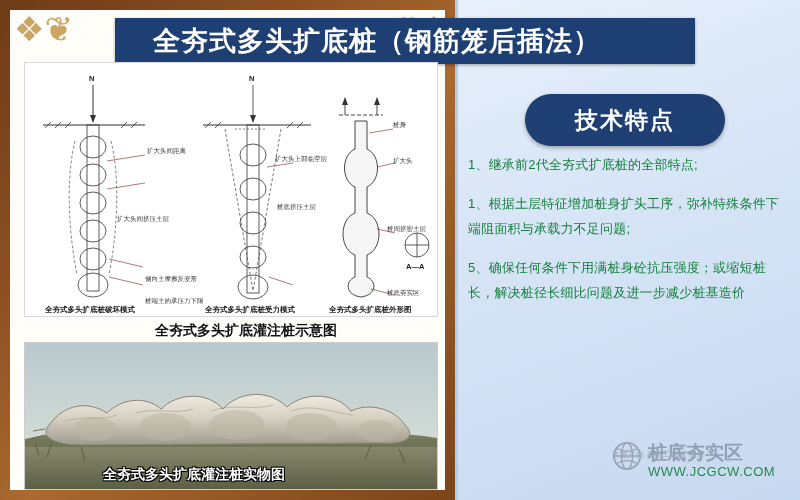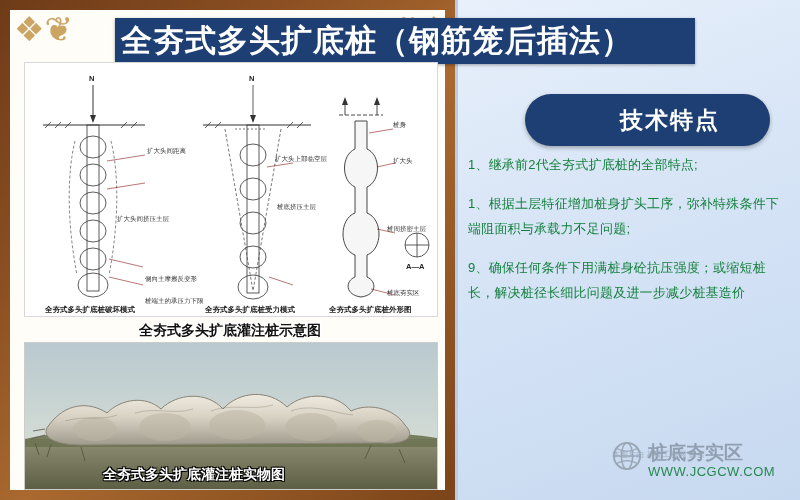--- a/index.html
+++ b/index.html
@@ -62,21 +62,21 @@
     width: 580px; height: 46px;
     background: #1d3f73;
     box-shadow: 0 1px 3px rgba(0,0,0,.35);
   }
   .title-text {
     position: absolute;
     left: 115px; top: 18px;
     width: 524px; height: 46px;
     display: flex; align-items: center; justify-content: center;
     color: #ffffff;
-    font-size: 31px;
+    font-size: 27px;
     font-weight: bold;
     letter-spacing: 1px;
     white-space: nowrap;
   }
 
   
   .diagram-box {
     position: absolute;
     left: 24px; top: 62px;
     width: 412px; height: 253px;
@@ -91,21 +91,21 @@
     text-align: center;
     font-weight: bold;
     color: #ffffff;
     font-size: 14px;
     text-shadow: -1px -1px 0 #000, 1px -1px 0 #000, -1px 1px 0 #000, 1px 1px 0 #000;
   }
   .cap-dark {
     color: #111111;
     text-shadow: -1px -1px 0 #fff, 1px -1px 0 #fff, -1px 1px 0 #fff, 1px 1px 0 #fff;
   }
-  .cap1 { left: 24px; top: 322px; width: 412px; }
+  .cap1 { left: 40px; top: 322px; width: 412px; }
   .cap2 { left: 24px; top: 466px; width: 340px; }
 
   
   .photo {
     position: absolute;
     left: 24px; top: 342px;
     width: 412px; height: 146px;
     overflow: hidden;
     border: 1px solid #cccccc;
   }
@@ -116,21 +116,20 @@
     left: 525px; top: 94px;
     width: 200px; height: 52px;
     background: #1d3f73;
     border-radius: 26px;
     display: flex; align-items: center; justify-content: center;
     color: #ffffff;
     font-size: 23px;
     font-weight: bold;
     letter-spacing: 2px;
     box-shadow: 0 2px 4px rgba(0,0,0,.3);
-    padding-left: 45px;
   }
   .bullets {
     position: absolute;
     left: 468px; top: 152px;
     width: 320px;
   }
   .bullet {
     color: #15803d;
     font-size: 13px;
     font-weight: normal;
@@ -348,21 +347,21 @@
       </g>
     </svg>
   </div>
   <div class="cap cap2">全夯式多头扩底灌注桩实物图</div>
 
   <div class="feature-badge">技术特点</div>
 
   <div class="bullets">
     <div class="bullet">1、继承前2代全夯式扩底桩的全部特点;</div>
     <div class="bullet">1、根据土层特征增加桩身扩头工序，弥补特殊条件下端阻面积与承载力不足问题;</div>
-    <div class="bullet">9、确保任何条件下用满桩身砼抗压强度；或缩短桩长，解决桩径长细比问题及进一步减少桩基造价</div>
+    <div class="bullet">5、确保任何条件下用满桩身砼抗压强度；或缩短桩长，解决桩径长细比问题及进一步减少桩基造价</div>
   </div>
 
   <div class="wm">
     <svg class="wm-logo" viewBox="0 0 32 32" xmlns="http://www.w3.org/2000/svg">
       <circle cx="16" cy="16" r="14" fill="none" stroke="#9aa6b5" stroke-width="2"></circle>
       <ellipse cx="16" cy="16" rx="6" ry="14" fill="none" stroke="#9aa6b5" stroke-width="1.6"></ellipse>
       <line x1="2" y1="16" x2="30" y2="16" stroke="#9aa6b5" stroke-width="1.6"></line>
       <path d="M5 8 Q16 14 27 8" fill="none" stroke="#9aa6b5" stroke-width="1.2"></path>
       <path d="M5 24 Q16 18 27 24" fill="none" stroke="#9aa6b5" stroke-width="1.2"></path>
     </svg>

